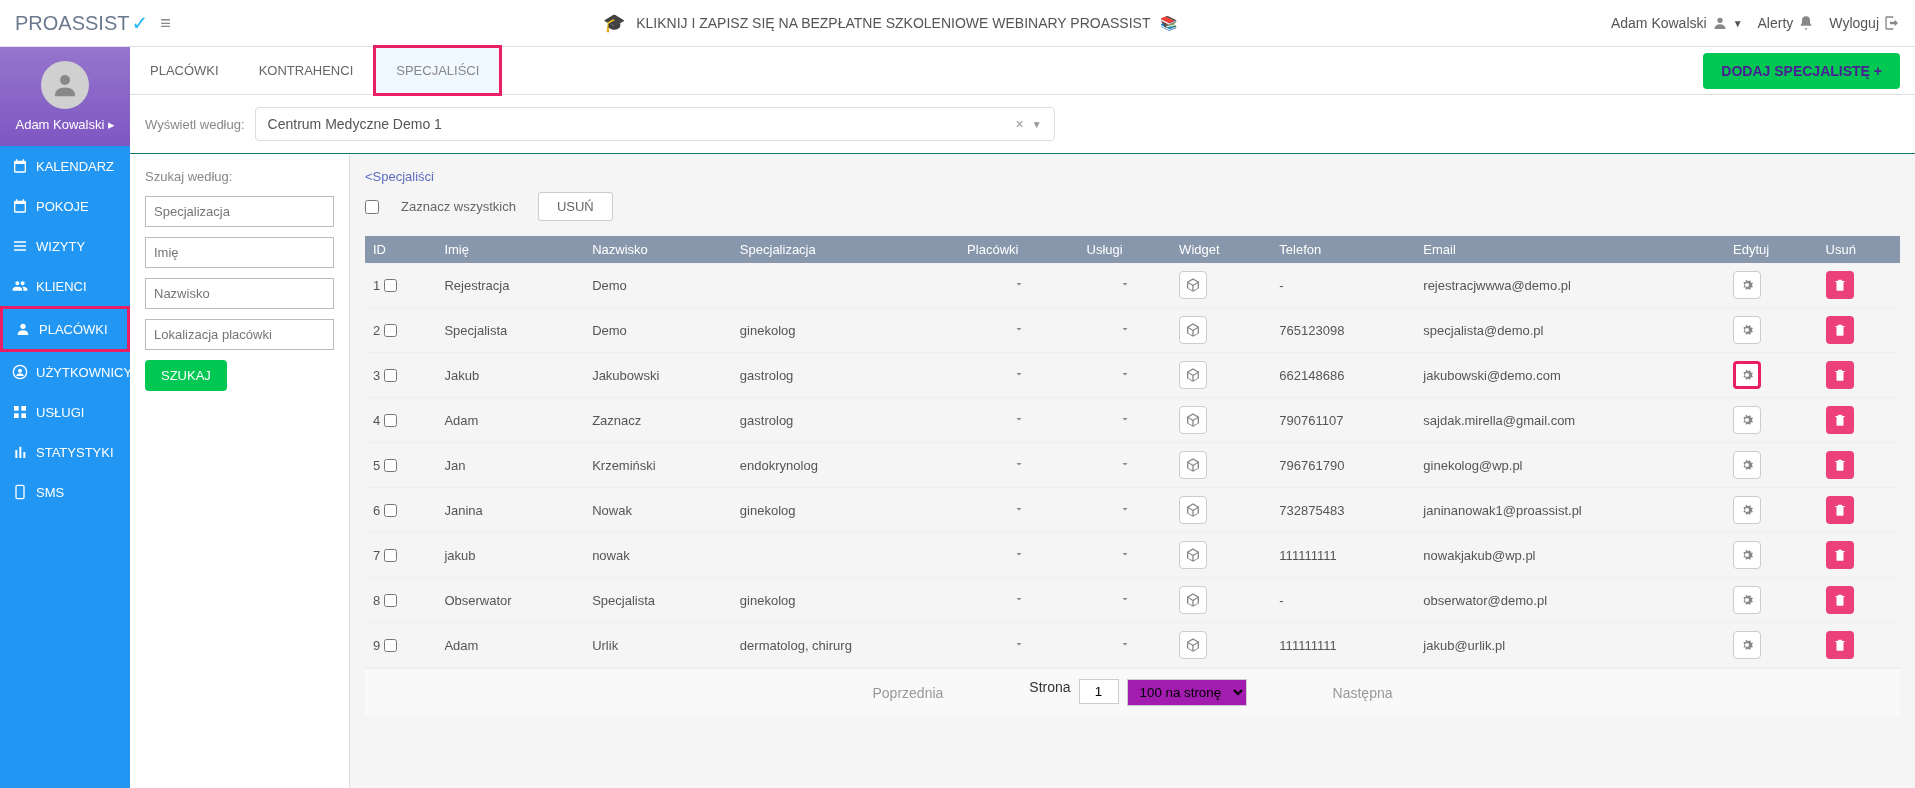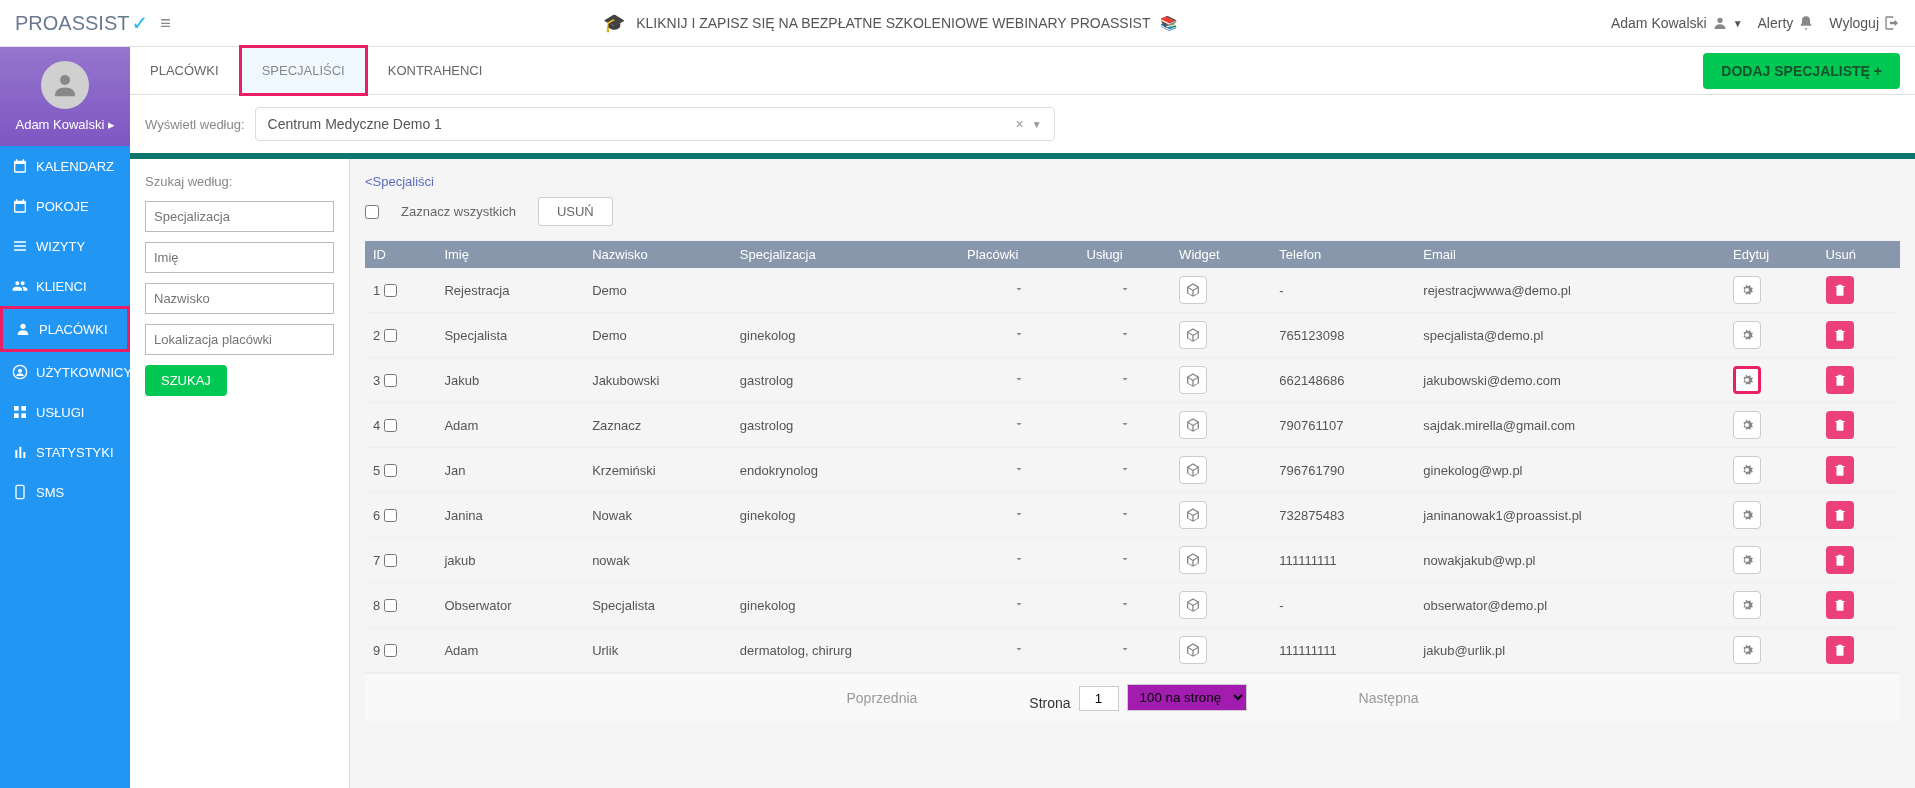--- a/index.html
+++ b/index.html
@@ -25,23 +25,23 @@
     .sidebar-nav { background: #2196f3; }
     .nav-item { display: flex; align-items: center; padding: 12px 12px; color: white; cursor: pointer; font-size: 13px; gap: 8px; }
     .nav-item.highlighted { border: 3px solid #e91e63; }
     .nav-icon { width: 16px; height: 16px; fill: white; flex-shrink: 0; }
     
     .main { flex: 1; display: flex; flex-direction: column; }
     
     .tabs { background: white; display: flex; align-items: center; padding: 0; border-bottom: 1px solid #e0e0e0; height: 48px; position: relative; }
     .tab { padding: 15px 20px; color: #666; cursor: pointer; font-size: 13px; }
     .tab.active { color: #888; background: #f0f8ff; border: 3px solid #e91e63; border-bottom: 3px solid #e91e63; }
-    .add-btn { margin-left: auto; margin-right: 15px; background: #00c853; color: #14532d; border: none; padding: 10px 18px; border-radius: 4px; font-size: 14px; cursor: pointer; font-weight: bold; }
-    
-    .filter-bar { background: white; padding: 12px 15px; display: flex; align-items: center; gap: 10px; border-bottom: 6px solid #0f766e; }
+    .add-btn { margin-left: auto; margin-right: 15px; background: #00c853; color: #4c1d95; border: none; padding: 10px 18px; border-radius: 4px; font-size: 14px; cursor: pointer; font-weight: bold; }
+    
+    .filter-bar { background: white; padding: 12px 15px; display: flex; align-items: center; gap: 10px; border-bottom: 1px solid #0f766e; }
     .filter-label { color: #888; font-size: 13px; }
     .filter-select { flex: 1; max-width: 800px; border: 1px solid #ddd; border-radius: 4px; padding: 8px 12px; display: flex; align-items: center; }
     .filter-select-text { flex: 1; color: #555; }
     .filter-clear { color: #999; cursor: pointer; margin-right: 8px; }
     .filter-arrow { color: #999; cursor: pointer; font-size: 10px; }
     
     .content-area { flex: 1; display: flex; }
     
     .search-panel { width: 220px; background: white; padding: 15px; border-right: 1px solid #e0e0e0; }
     .search-label { color: #888; font-size: 13px; margin-bottom: 12px; }
@@ -66,23 +66,23 @@
     .row-idx input { width: 13px; height: 13px; }
     .chevron-cell { text-align: center; color: #888; cursor: pointer; }
     .widget-btn { width: 28px; height: 28px; border: 1px solid #ccc; border-radius: 4px; background: white; display: flex; align-items: center; justify-content: center; cursor: pointer; }
     .widget-btn svg { width: 16px; height: 16px; fill: #888; }
     .edit-btn { width: 28px; height: 28px; border: 1px solid #ccc; border-radius: 4px; background: white; display: flex; align-items: center; justify-content: center; cursor: pointer; }
     .edit-btn svg { width: 16px; height: 16px; fill: #888; }
     .edit-btn.highlighted { border: 3px solid #e91e63; }
     .del-btn { width: 28px; height: 28px; border: none; border-radius: 4px; background: #ec407a; display: flex; align-items: center; justify-content: center; cursor: pointer; }
     .del-btn svg { width: 14px; height: 14px; fill: white; }
     
-    .pagination { display: flex; align-items: center; justify-content: center; background: #f9f9f9; padding: 10px; margin-top: 0; gap: 112px; border-top: 1px solid #eee; }
+    .pagination { display: flex; align-items: center; justify-content: center; background: #f9f9f9; padding: 10px; margin-top: 0; gap: 86px; border-top: 1px solid #eee; }
     .pag-prev, .pag-next { color: #999; cursor: pointer; font-size: 14px; }
-    .pag-center { display: flex; align-items: flex-end; gap: 8px; }
+    .pag-center { display: flex; align-items: flex-start; gap: 8px; }
     .page-input { width: 40px; border: 1px solid #ccc; padding: 4px; text-align: center; }
     .per-page { border: 1px solid #ccc; padding: 4px 8px; background: #a21caf; }
   </style>
 </head>
 <body>
 
 <div class="header">
   <div class="logo">
     <span>PROASSIST</span>
     <span class="logo-check">✓</span>
@@ -188,22 +188,22 @@
             <rect x="6" y="2" width="12" height="20" rx="2" fill="none" stroke="white" stroke-width="2"></rect>
           </svg>
           <span>SMS</span>
         </div>
     </div>
   </div>
 
   <div class="main">
     <div class="tabs">
       <div class="tab">PLACÓWKI</div>
+      <div class="tab">KONTRAHENCI</div>
       <div class="tab active">SPECJALIŚCI</div>
-      <div class="tab">KONTRAHENCI</div>
       <button class="add-btn">DODAJ SPECJALISTĘ +</button>
     </div>
 
     <div class="filter-bar">
       <span class="filter-label">Wyświetl według:</span>
       <div class="filter-select">
         <span class="filter-select-text">Centrum Medyczne Demo 1</span>
         <span class="filter-clear">×</span>
         <span class="filter-arrow">▼</span>
       </div>

